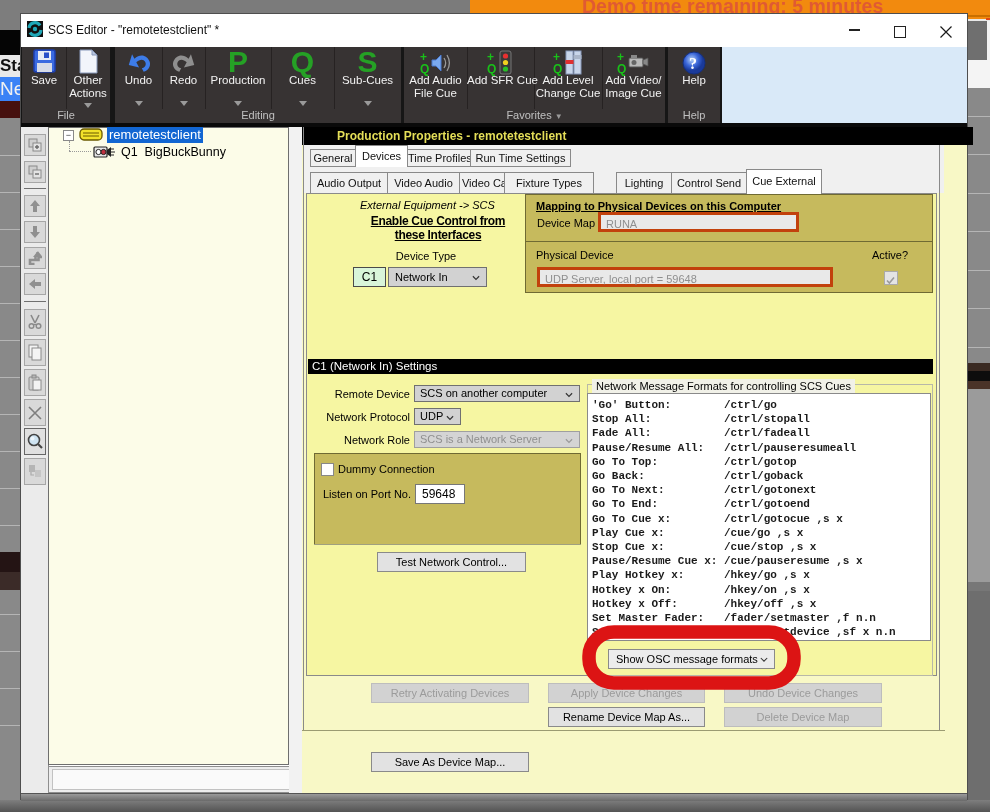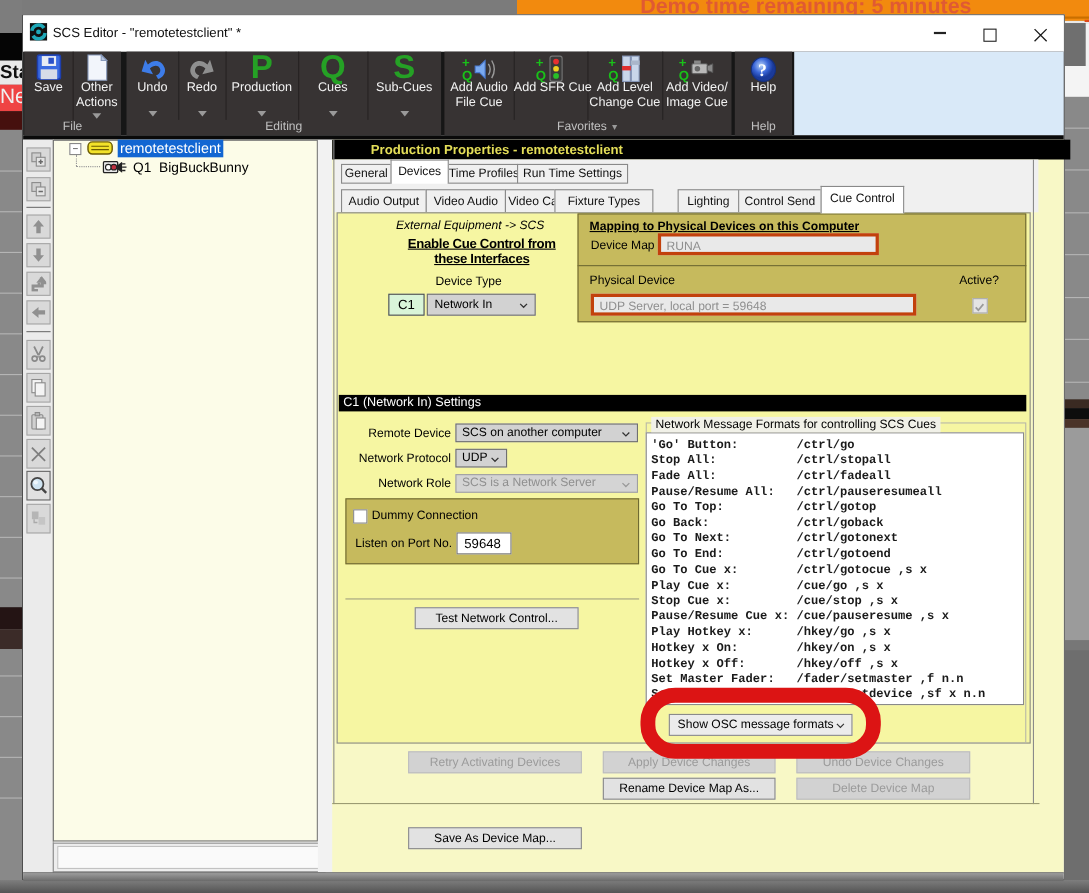--- a/index.html
+++ b/index.html
@@ -73,21 +73,21 @@
   #bottomline{left:302px;top:730px;width:643px;height:1px;background:#9b9b72;}
   #winbottom{left:21px;top:793px;width:946px;height:7px;background:linear-gradient(#9a9a9a,#6a6a6a);border-top:1px solid #555;}
 </style>
 </head>
 <body>
 
 <div class="abs" id="deskL">
   <div class="abs" style="left:0;top:0;width:20px;height:30px;background:#7d7d7d;"></div>
   <div class="abs" style="left:0;top:30px;width:20px;height:27px;background:#050505;"></div>
   <div class="abs" style="left:0;top:55px;width:20px;height:22px;background:#e9e9e9;color:#111;font-size:17px;font-weight:bold;line-height:22px;">Sta</div>
-  <div class="abs" style="left:0;top:77px;width:20px;height:24px;background:#ef4444;color:#f0f0f0;font-size:19px;line-height:24px;">Ne</div>
+  <div class="abs" style="left:0;top:77px;width:20px;height:24px;background:#3b82f6;color:#f0f0f0;font-size:19px;line-height:24px;">Ne</div>
   <div class="abs" style="left:0;top:101px;width:20px;height:17px;background:#46100e;"></div>
   <div class="abs" style="left:0;top:552px;width:20px;height:20px;background:#241414;"></div>
   <div class="abs" style="left:0;top:572px;width:20px;height:18px;background:#3b2b28;"></div>
   <div class="abs hline" style="left:0;top:155px;width:20px;"></div>
   <div class="abs hline" style="left:0;top:192px;width:20px;"></div>
   <div class="abs hline" style="left:0;top:229px;width:20px;"></div>
   <div class="abs hline" style="left:0;top:266px;width:20px;"></div>
   <div class="abs hline" style="left:0;top:303px;width:20px;"></div>
   <div class="abs hline" style="left:0;top:340px;width:20px;"></div>
   <div class="abs hline" style="left:0;top:377px;width:20px;"></div>
@@ -345,21 +345,21 @@
 <div class="abs tab tabsel" style="left:355px;top:145px;width:53px;height:22px;line-height:20px;">Devices</div>
 <div class="abs tab" style="left:407px;top:149px;width:64px;height:18px;line-height:17px;">Time Profiles</div>
 <div class="abs tab" style="left:470px;top:149px;width:101px;height:18px;line-height:17px;">Run Time Settings</div>
 
 <div class="abs tab" style="left:310px;top:172px;width:78px;height:22px;line-height:20px;">Audio Output</div>
 <div class="abs tab" style="left:387px;top:172px;width:73px;height:22px;line-height:20px;">Video Audio</div>
 <div class="abs tab" style="left:459px;top:172px;width:76px;height:22px;line-height:20px;">Video Capture</div>
 <div class="abs tab" style="left:504px;top:172px;width:90px;height:22px;line-height:20px;">Fixture Types</div>
 <div class="abs tab" style="left:616px;top:172px;width:56px;height:22px;line-height:20px;">Lighting</div>
 <div class="abs tab" style="left:671px;top:172px;width:76px;height:22px;line-height:20px;">Control Send</div>
-<div class="abs tab tabsel" style="left:746px;top:169px;width:76px;height:25px;line-height:22px;">Cue Control</div>
+<div class="abs tab tabsel" style="left:746px;top:169px;width:76px;height:25px;line-height:22px;">Cue External</div>
 <div class="abs" id="panelL"></div>
 <div class="abs" id="panelR"></div>
 <div class="abs" id="content"></div>
 
 <div class="abs txt" style="left:360px;top:199px;width:130px;text-align:center;font-style:italic;">External Equipment -&gt; SCS</div>
 <div class="abs txt" style="left:354px;top:215px;width:168px;text-align:center;font-weight:bold;text-decoration:underline;font-size:12px;letter-spacing:-0.3px;line-height:13.5px;">Enable Cue Control from<br>these Interfaces</div>
 <div class="abs txt" style="left:361px;top:250px;width:130px;text-align:center;">Device Type</div>
 <div class="abs" style="left:353px;top:267px;width:33px;height:20px;background:#d9f5d9;border:1px solid #4a4a4a;box-sizing:border-box;font-size:12px;text-align:center;line-height:18px;">C1</div>
 <div class="abs combo" style="left:388px;top:267px;width:99px;height:20px;line-height:18px;"><span style="margin-left:6px;">Network In</span>
   <svg class="chev" width="9" height="6" viewBox="0 0 9 6">
@@ -392,21 +392,21 @@
 <div class="abs combo" style="left:414px;top:408px;width:47px;height:17px;line-height:15px;"><span style="margin-left:5px;">UDP</span>
   <svg class="chev" width="9" height="6" viewBox="0 0 9 6">
       <path d="M1 1 L4.5 4.5 L8 1" fill="none" stroke="#333" stroke-width="1.3"></path>
     </svg></div>
 <div class="abs txt" style="left:310px;top:434px;width:100px;text-align:right;">Network Role</div>
 <div class="abs combo combodis" style="left:414px;top:431px;width:166px;height:17px;line-height:15px;"><span style="margin-left:5px;">SCS is a Network Server</span>
   <svg class="chev" width="9" height="6" viewBox="0 0 9 6">
       <path d="M1 1 L4.5 4.5 L8 1" fill="none" stroke="#999" stroke-width="1.3"></path>
     </svg></div>
 
-<div class="abs olive" style="left:314px;top:453px;width:267px;height:60px;">
+<div class="abs olive" style="left:314px;top:453px;width:267px;height:92px;">
   <div class="abs" style="left:6px;top:9px;width:13px;height:13px;background:#fff;border:1px solid #888;box-sizing:border-box;"></div>
   <div class="txt" style="left:23px;top:9px;">Dummy Connection</div>
   <div class="txt" style="left:8px;top:34px;">Listen on Port No.</div>
   <div class="abs" style="left:100px;top:30px;width:50px;height:20px;background:#fff;border:1px solid #777;box-sizing:border-box;font-size:12px;line-height:18px;"><span style="margin-left:6px;">59648</span></div>
 </div>
 <div class="abs" style="left:314px;top:544px;width:267px;height:1px;background:#a0a080;"></div>
 <div class="abs btn" style="left:377px;top:552px;width:149px;height:20px;line-height:18px;">Test Network Control...</div>
 
 <div class="abs" style="left:587px;top:384px;width:346px;height:292px;border:1px solid #b8b8a8;box-sizing:border-box;"></div>
 <div class="abs" id="monolabel">Network Message Formats for controlling SCS Cues</div>

